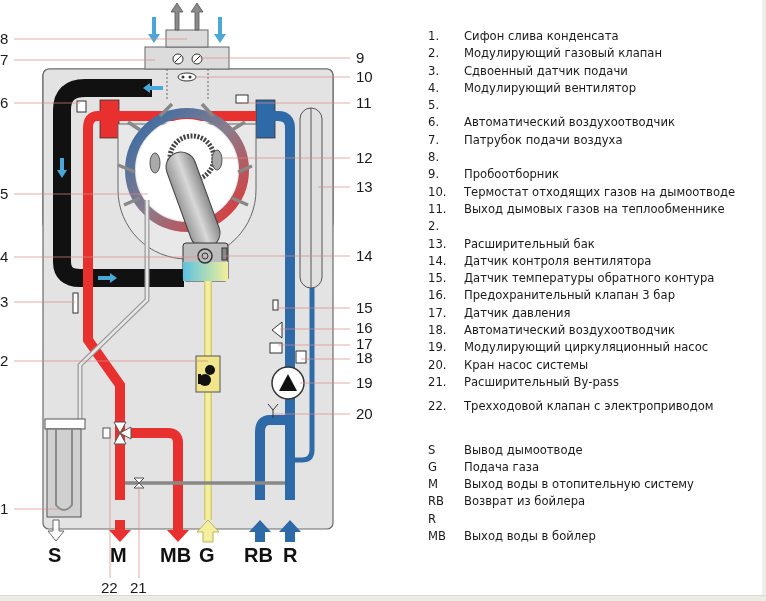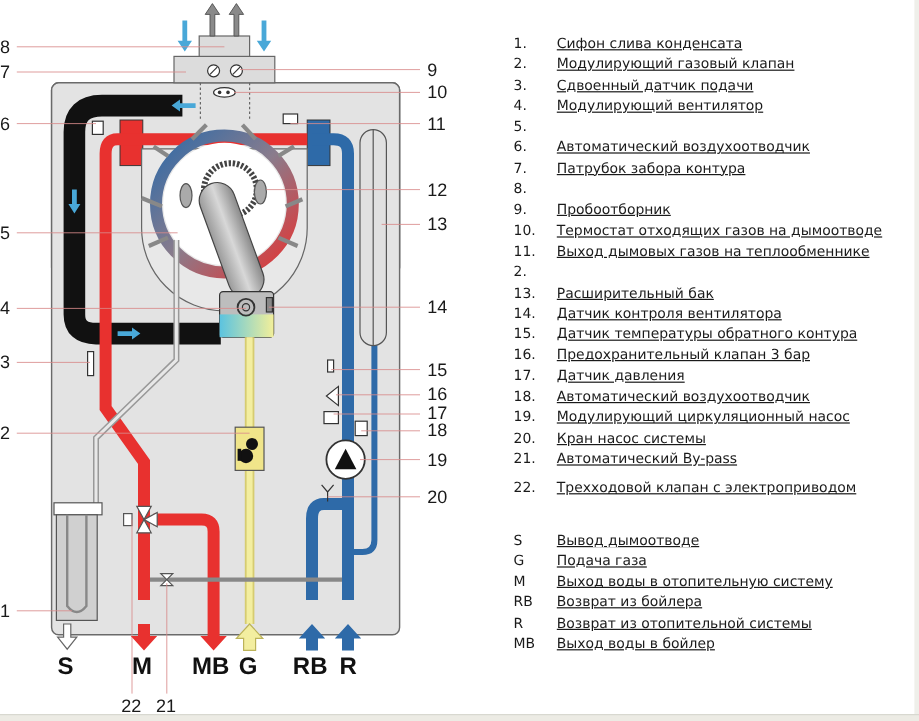--- a/index.html
+++ b/index.html
@@ -3,21 +3,21 @@
 <meta charset="utf-8">
 <style>
   html, body { margin: 0; padding: 0; background: #ffffff; }
   body { width: 766px; height: 601px; position: relative; overflow: hidden; font-family: "Liberation Sans", sans-serif; }
   #diagram { position: absolute; left: 0; top: 0; width: 766px; height: 601px; }
   .callout { font-family: "Liberation Sans", sans-serif; font-size: 15px; fill: #1a1a1a; }
   .port-label { font-family: "Liberation Sans", sans-serif; font-size: 20px; font-weight: bold; fill: #111; }
   .legend { position: absolute; left: 428px; top: 28px; width: 330px; font-family: "DejaVu Sans", sans-serif; font-size: 11.6px; color: #1a1a1a; }
   .legend-row { display: flex; height: 17.3px; line-height: 17.3px; white-space: nowrap; }
   .legend-key { width: 36px; flex: none; }
-  .legend-text { flex: 1; text-decoration: underline; }
+  .legend-text { flex: 1; }
   .legend-gap { height: 7px; }
   .legend-gap2 { height: 26px; }
   .bottom-strip { position: absolute; left: 0; top: 595px; width: 766px; height: 6px; background: #ecebe4; border-top: 1px solid #d8d8d0; }
   .right-edge { position: absolute; left: 762px; top: 0; width: 4px; height: 601px; background: #efefea; }
 </style>
 </head>
 <body>
 
 <svg id="diagram" viewBox="0 0 766 601" xmlns="http://www.w3.org/2000/svg">
   <defs>
@@ -223,21 +223,21 @@
       </div>
       <div class="legend-row">
         <span class="legend-key">5.</span>
       </div>
       <div class="legend-row">
         <span class="legend-key">6.</span>
         <span class="legend-text">Автоматический воздухоотводчик</span>
       </div>
       <div class="legend-row">
         <span class="legend-key">7.</span>
-        <span class="legend-text">Патрубок забора контура</span>
+        <span class="legend-text">Патрубок подачи воздуха</span>
       </div>
       <div class="legend-row">
         <span class="legend-key">8.</span>
       </div>
       <div class="legend-row">
         <span class="legend-key">9.</span>
         <span class="legend-text">Пробоотборник</span>
       </div>
       <div class="legend-row">
         <span class="legend-key">10.</span>
@@ -277,21 +277,21 @@
       <div class="legend-row">
         <span class="legend-key">19.</span>
         <span class="legend-text">Модулирующий циркуляционный насос</span>
       </div>
       <div class="legend-row">
         <span class="legend-key">20.</span>
         <span class="legend-text">Кран насос системы</span>
       </div>
       <div class="legend-row">
         <span class="legend-key">21.</span>
-        <span class="legend-text">Автоматический By-pass</span>
+        <span class="legend-text">Расширительный By-pass</span>
       </div>
     </div>
   <div class="legend-gap"></div>
   <div class="legend-row">
     <span class="legend-key">22.</span>
     <span class="legend-text">Трехходовой клапан с электроприводом</span>
   </div>
   <div class="legend-gap2"></div>
   <div id="legend-ports">
       <div class="legend-row">
@@ -305,21 +305,20 @@
       <div class="legend-row">
         <span class="legend-key">M</span>
         <span class="legend-text">Выход воды в отопительную систему</span>
       </div>
       <div class="legend-row">
         <span class="legend-key">RB</span>
         <span class="legend-text">Возврат из бойлера</span>
       </div>
       <div class="legend-row">
         <span class="legend-key">R</span>
-        <span class="legend-text">Возврат из отопительной системы</span>
       </div>
       <div class="legend-row">
         <span class="legend-key">MB</span>
         <span class="legend-text">Выход воды в бойлер</span>
       </div>
     </div>
 </div>
 
 <div class="right-edge"></div>
 <div class="bottom-strip"></div>

